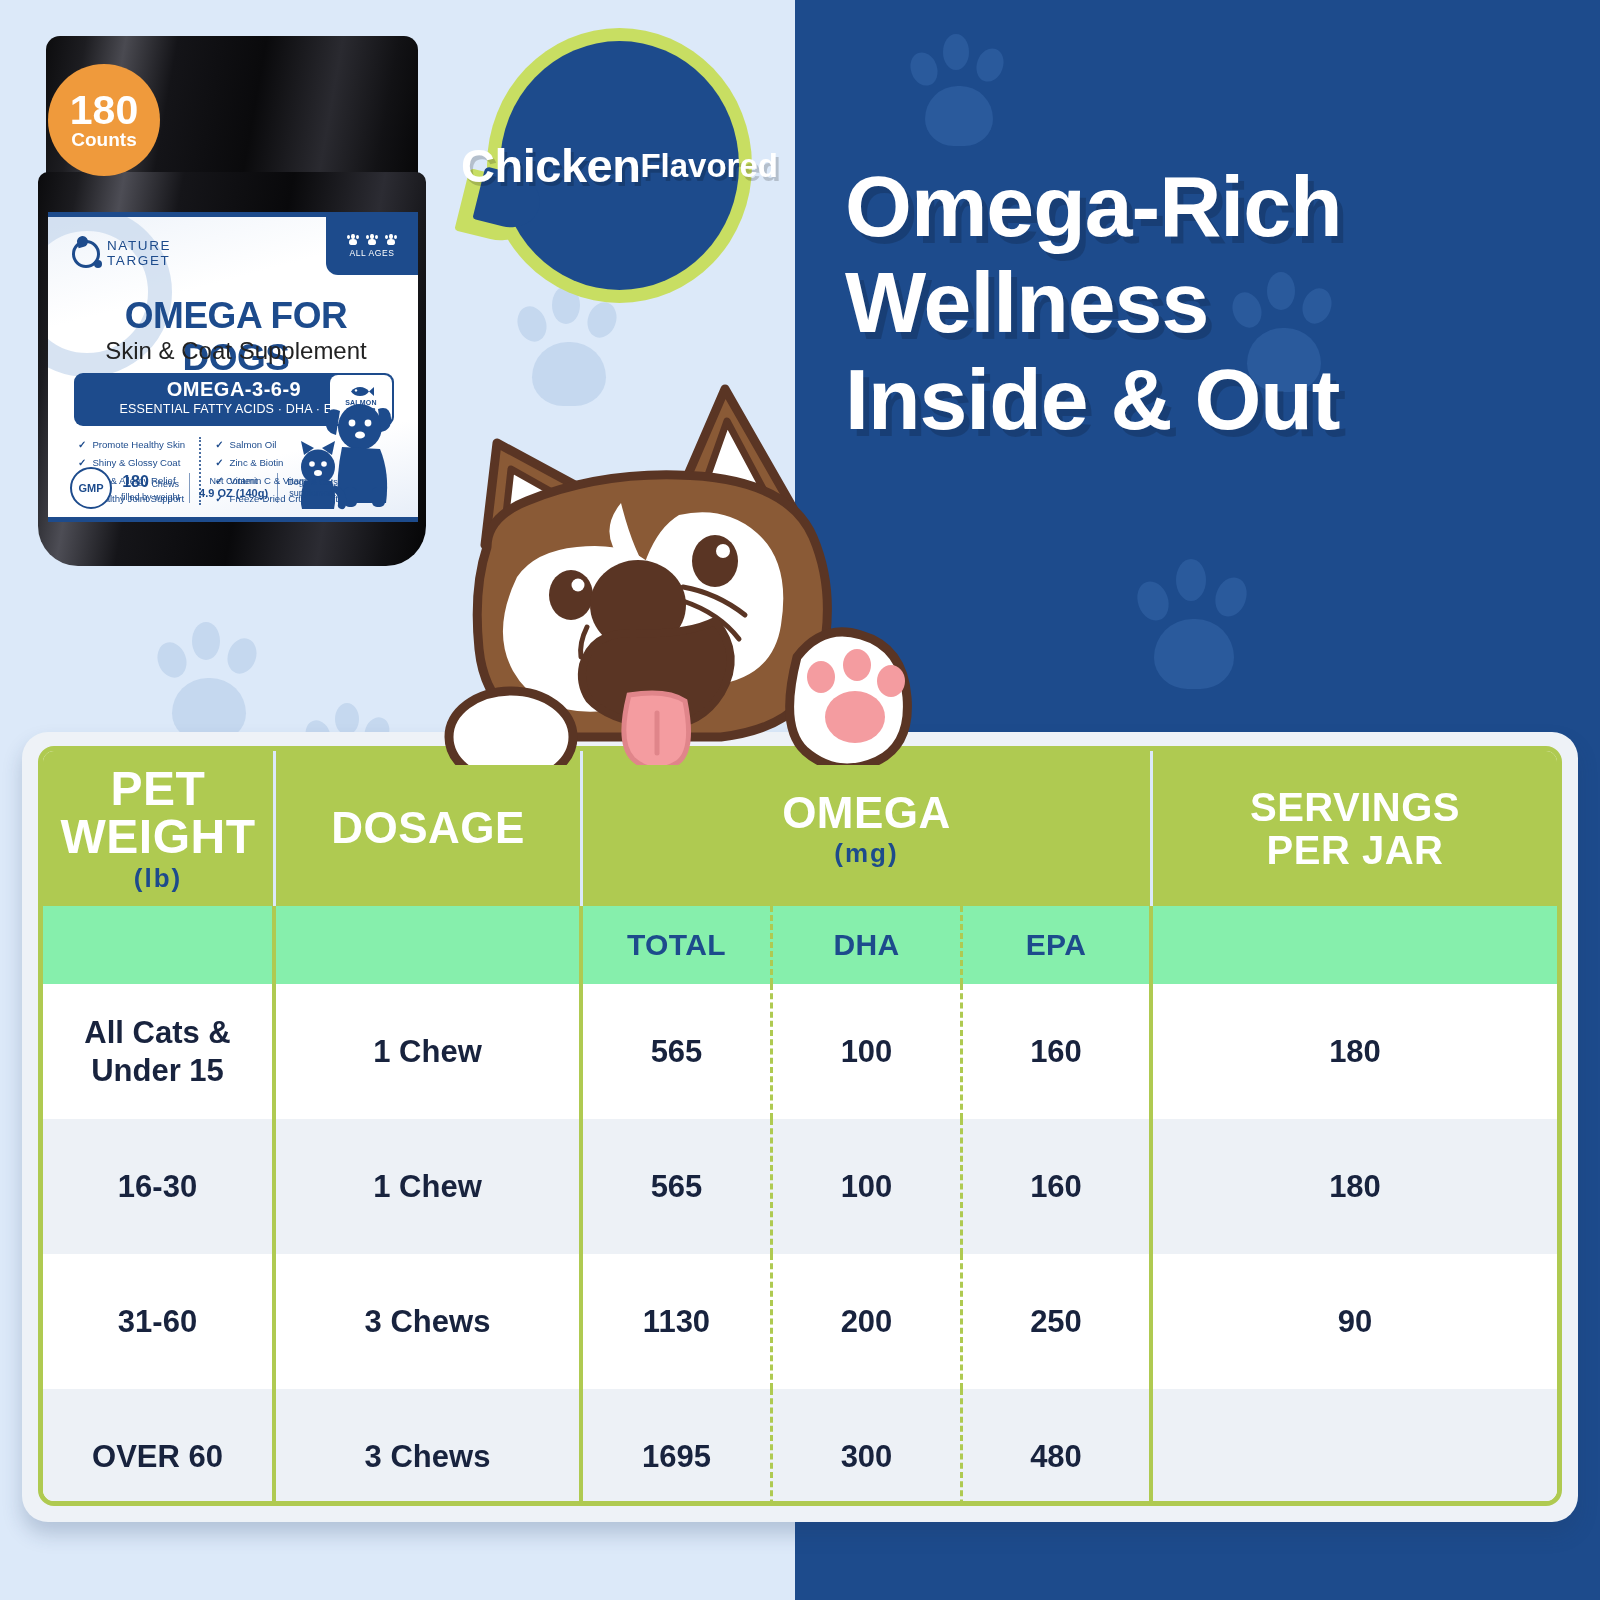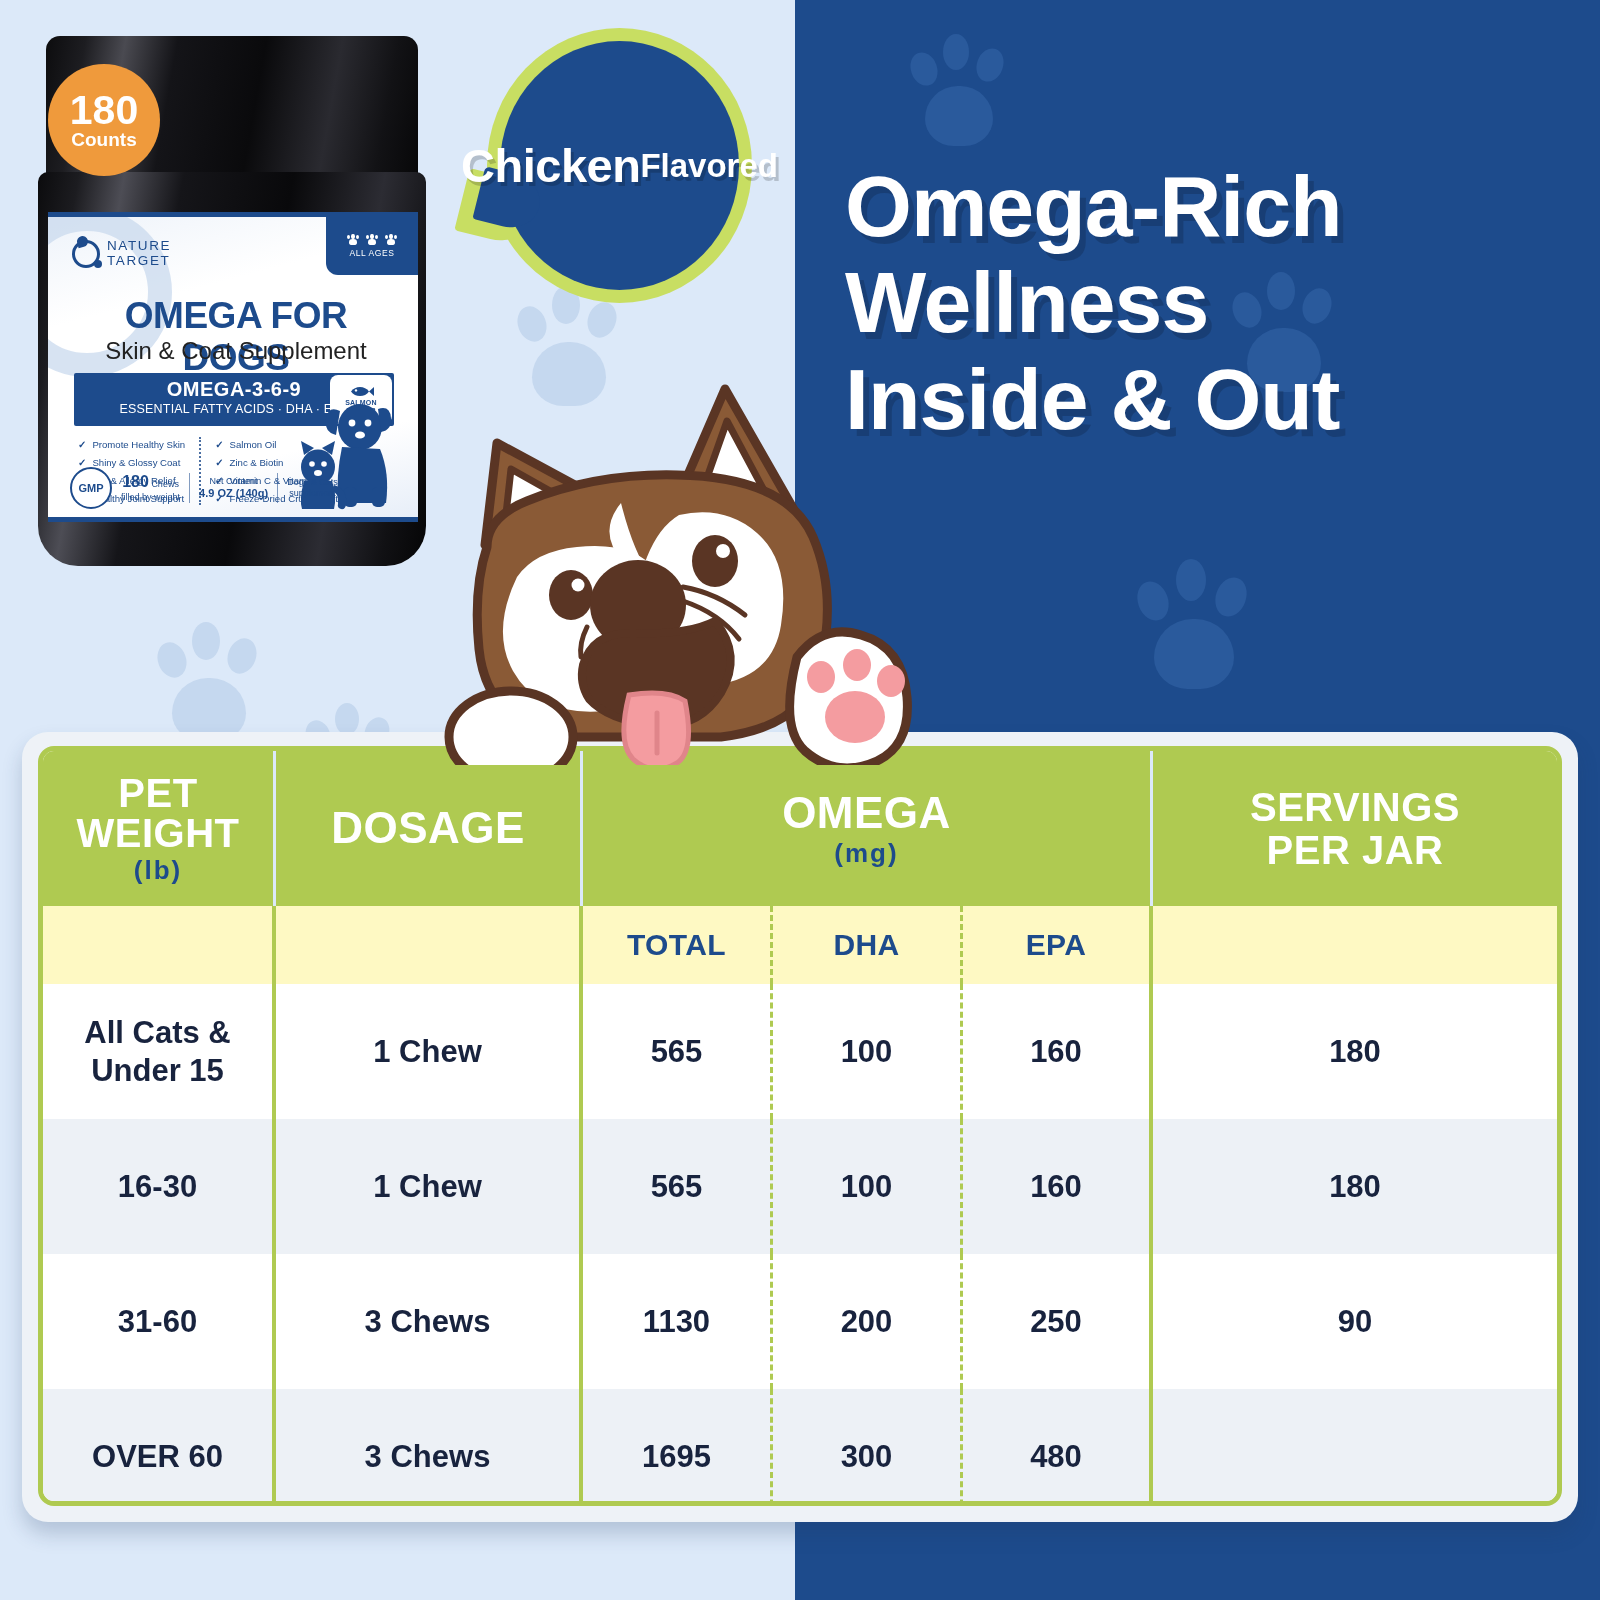--- a/index.html
+++ b/index.html
@@ -75,21 +75,21 @@
   .prod-title{
     position:absolute; left:28px; top:78px; width:320px; text-align:center;
     font-size:37px; font-weight:700; color:#1d4b8c; letter-spacing:-.5px;
   }
   .prod-sub{
     position:absolute; left:28px; top:120px; width:320px; text-align:center;
     font-size:24px; color:#222; font-weight:400;
   }
   .omega-band{
     position:absolute; left:26px; top:156px; width:320px; height:53px;
-    background:#1d4b8c; border-radius:2px; color:#fff;
+    background:#1d4b8c; border-radius:9px; color:#fff;
   }
   .omega-band .l1{ text-align:center; font-size:20px; font-weight:600; letter-spacing:.5px; padding-top:5px; }
   .omega-band .l2{ text-align:center; font-size:12.5px; letter-spacing:.2px; padding-top:1px; }
   .salmon-tag{
     position:absolute; right:2px; top:2px; width:62px; height:49px;
     background:#fff; border-radius:8px; color:#1d4b8c;
     display:flex;flex-direction:column;align-items:center;justify-content:center;
   }
   .salmon-tag .ft{ font-size:7px;line-height:1.1;text-align:center;font-weight:600;letter-spacing:.2px; }
   .benefits{ position:absolute; left:30px; top:218px; display:flex; gap:10px; }
@@ -170,21 +170,21 @@
   .thead{ display:flex; height:155px; background:#afca51; }
   .thead .th{
     display:flex; flex-direction:column; align-items:center; justify-content:center;
     color:#fff; font-weight:700; text-align:center; line-height:1.02;
     border-right:3px solid #dce9f9;
   }
   .thead .th:last-child{ border-right:none; }
   .th .unit{ color:#1d4b8c; font-weight:700; font-size:26px; letter-spacing:2px; margin-top:4px; }
   .th .big{ font-size:44px; letter-spacing:.5px; }
 
-  .subhead{ display:flex; height:78px; background:#fef9c3; }
+  .subhead{ display:flex; height:78px; background:#86efac; }
   .subhead .sh{
     display:flex; align-items:center; justify-content:center;
     color:#1d4b8c; font-weight:700; font-size:30px; letter-spacing:.4px;
   }
   .vline-solid{ border-right:4px solid #afca51; }
   .vline-dash{ border-right:3px dashed #afca51; }
 
   .trow{ display:flex; height:135px; }
   .trow.odd{ background:#fff; }
   .trow.even{ background:#edf1f6; }
@@ -445,21 +445,21 @@
     <ellipse cx="466" cy="316" rx="14" ry="16" fill="#f49ca0"></ellipse>
     <ellipse cx="430" cy="352" rx="30" ry="26" fill="#f49ca0"></ellipse>
   </g>
 </svg>
 
 <div class="table-frame">
   <div class="table-box">
 
     <div class="thead">
       <div class="th c1">
-        <div class="big" style="font-size:40px;line-height:1.0;">
+        <div class="big" style="font-size:48px;line-height:1.0;">
           <span>PET WEIGHT</span>
         </div>
         <div class="unit">(lb)</div>
       </div>
       <div class="th c2">
         <div class="big">DOSAGE</div>
       </div>
       <div class="th cOmega">
         <div class="big">OMEGA</div>
         <div class="unit">(mg)</div>

